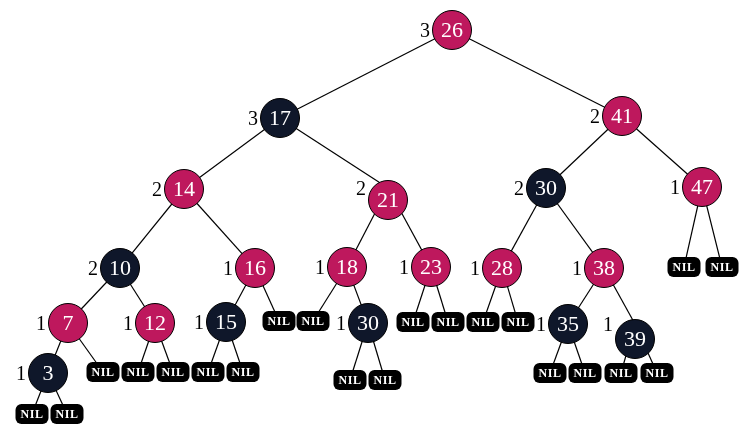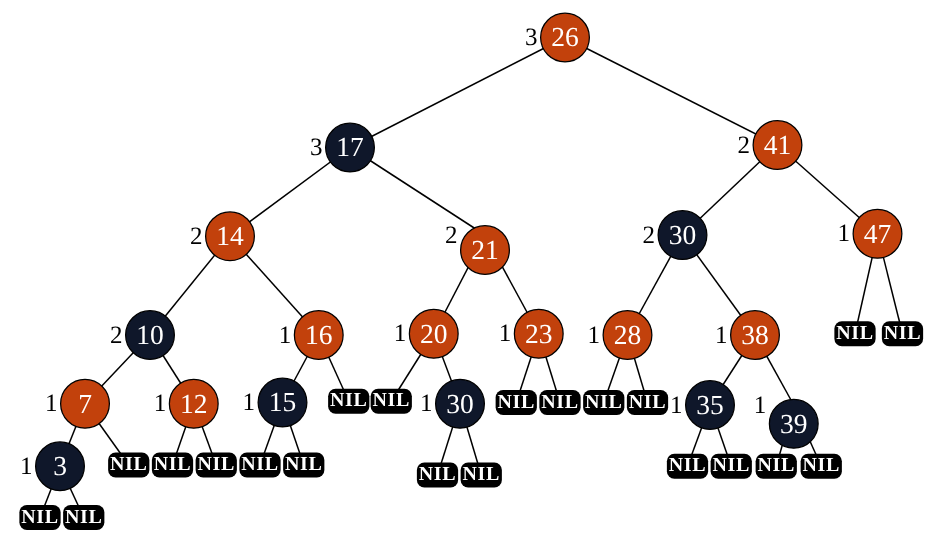--- a/index.html
+++ b/index.html
@@ -28,40 +28,40 @@
     box-sizing: border-box;
     border: 1.6px solid #000000;
     display: flex;
     align-items: center;
     justify-content: center;
     font-size: 22px;
     color: #ffffff;
     transform: translate(-50%, -50%);
     line-height: 1;
   }
-  .tree-node.black { background: #c2410c; }
+  .tree-node.black { background: #be185d; }
   .tree-node.red   { background: #0f172a; }
   .bh-label {
     position: absolute;
     width: 30px;
     text-align: right;
     font-size: 20px;
     color: #000000;
     transform: translate(-100%, -50%);
     line-height: 1;
   }
   .nil-box {
     position: absolute;
     width: 33px;
     height: 20px;
     background: #000000;
     border-radius: 6px;
     color: #ffffff;
     font-weight: bold;
-    font-size: 16px;
+    font-size: 12px;
     display: flex;
     align-items: center;
     justify-content: center;
     transform: translate(-50%, -50%);
     letter-spacing: 0.5px;
     line-height: 1;
   }
 </style>
 </head>
 <body>
@@ -121,21 +121,21 @@
     <div class="tree-node black" style="left: 388px; top: 188px; margin-top: 12px;">21</div>
     <div class="bh-label" style="left: 524px; top: 188px;">2</div>
     <div class="tree-node red" style="left: 546px; top: 188px;">30</div>
     <div class="bh-label" style="left: 680px; top: 187px;">1</div>
     <div class="tree-node black" style="left: 702px; top: 187px;">47</div>
     <div class="bh-label" style="left: 98px; top: 268px;">2</div>
     <div class="tree-node red" style="left: 120px; top: 268px;">10</div>
     <div class="bh-label" style="left: 233px; top: 268px;">1</div>
     <div class="tree-node black" style="left: 255px; top: 268px;">16</div>
     <div class="bh-label" style="left: 325px; top: 267px;">1</div>
-    <div class="tree-node black" style="left: 347px; top: 267px;">20</div>
+    <div class="tree-node black" style="left: 347px; top: 267px;">18</div>
     <div class="bh-label" style="left: 409px; top: 267px;">1</div>
     <div class="tree-node black" style="left: 431px; top: 267px;">23</div>
     <div class="bh-label" style="left: 480px; top: 268px;">1</div>
     <div class="tree-node black" style="left: 502px; top: 268px;">28</div>
     <div class="bh-label" style="left: 582px; top: 268px;">1</div>
     <div class="tree-node black" style="left: 604px; top: 268px;">38</div>
     <div class="bh-label" style="left: 46px; top: 323px;">1</div>
     <div class="tree-node black" style="left: 68px; top: 323px;">7</div>
     <div class="bh-label" style="left: 133px; top: 323px;">1</div>
     <div class="tree-node black" style="left: 155px; top: 323px;">12</div>

